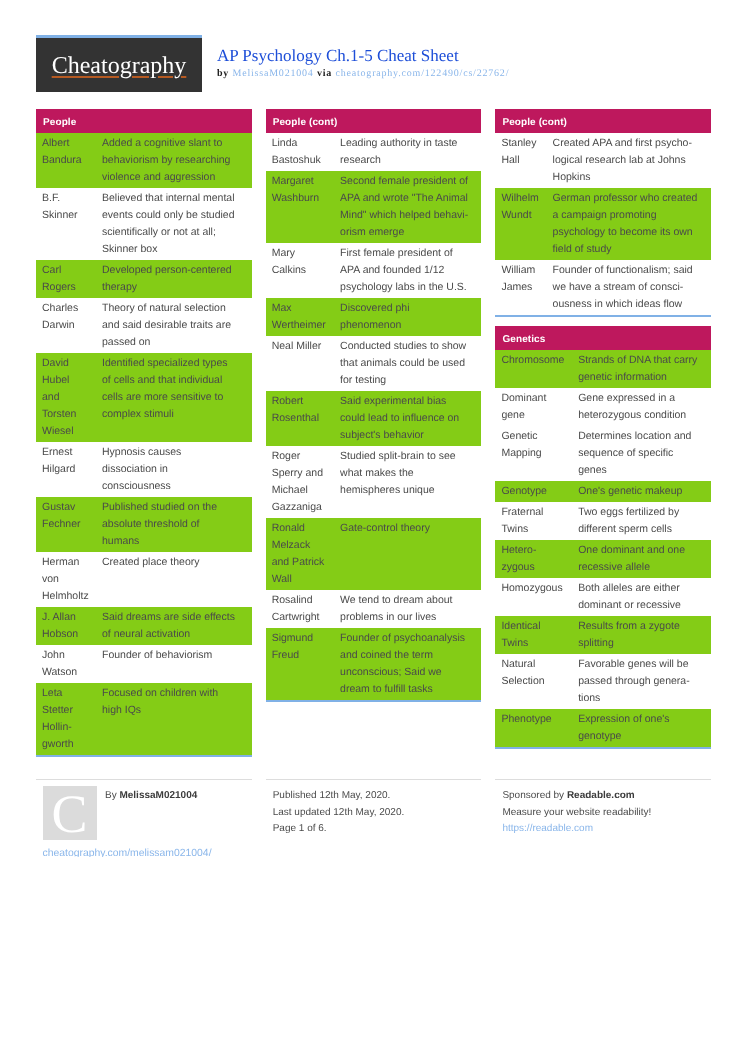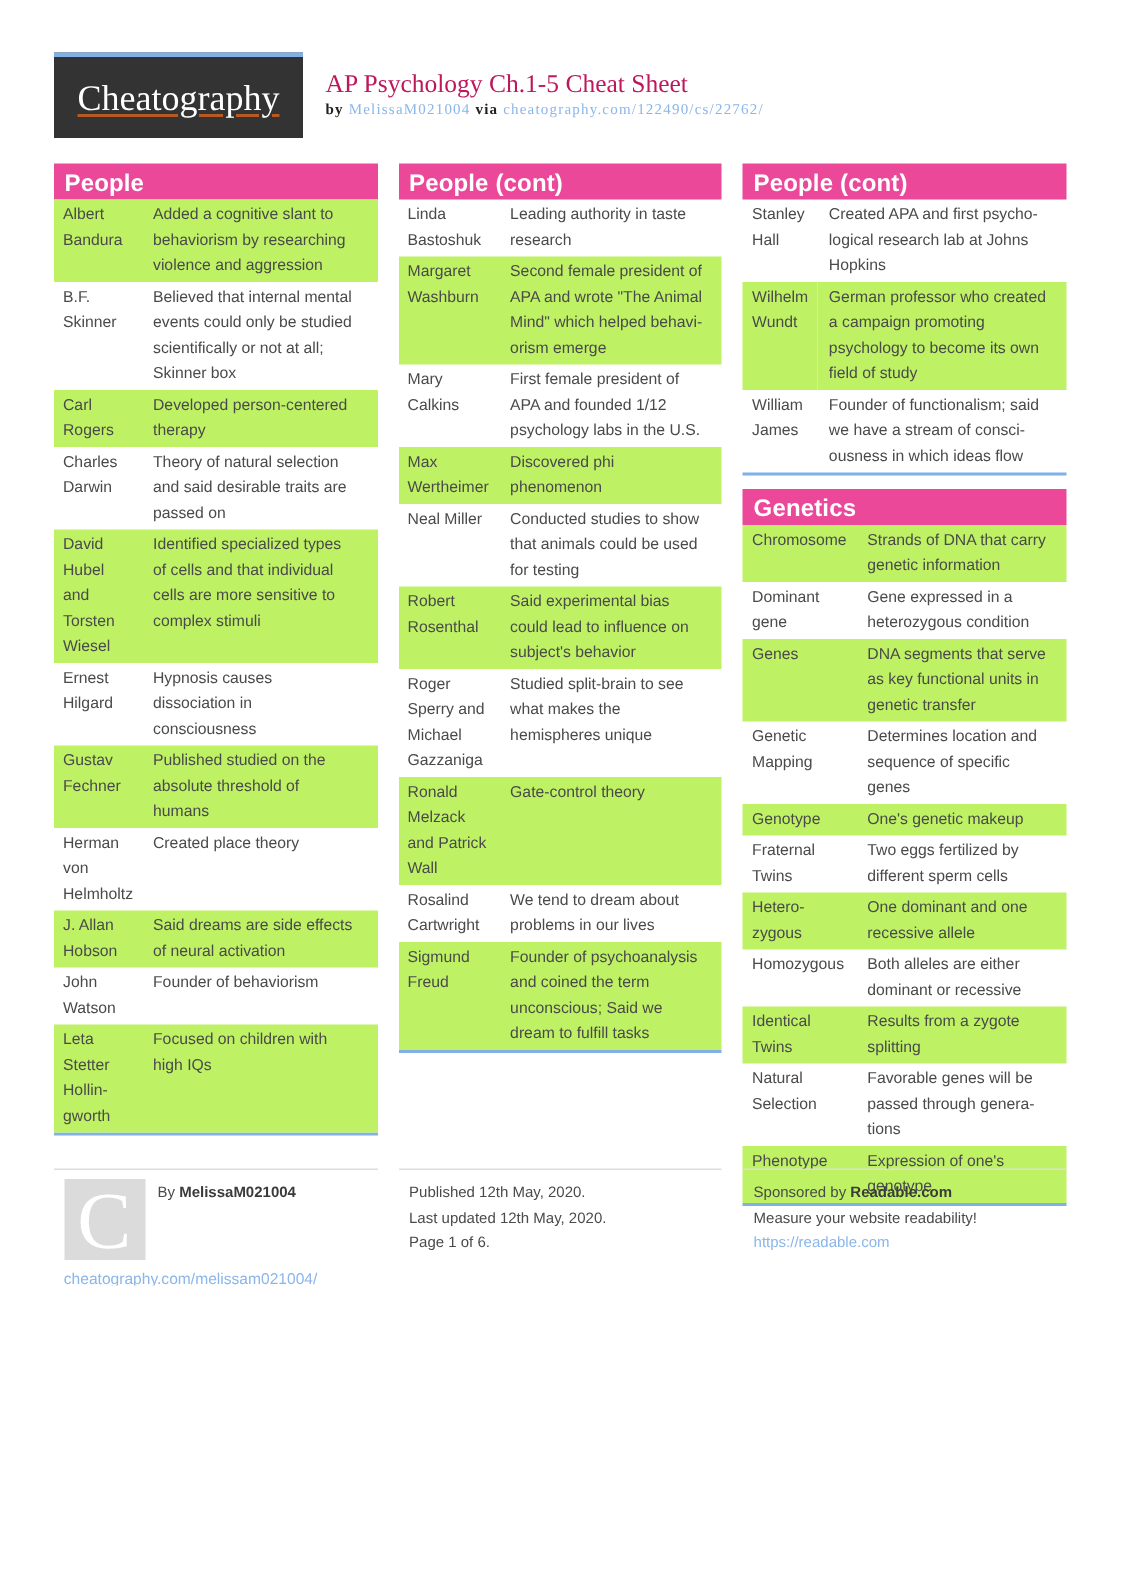--- a/index.html
+++ b/index.html
@@ -13,42 +13,42 @@
   .header { position:absolute; left:36px; top:35px; width:676px; height:56px; }
   .logo { position:absolute; left:0; top:0; width:166px; height:57px;
           background:#333333; border-top:3.5px solid #80b1e6; box-sizing:border-box; }
   .logo-text { position:absolute; left:0; top:16px; width:166px; text-align:center;
                font-family:"Liberation Serif", serif; color:#ffffff;
                font-size:24px; line-height:24px; }
   .logo-text > span { text-decoration:underline; text-decoration-color:#b65a22;
                text-decoration-thickness:2px; text-underline-offset:2.5px;
                text-decoration-skip-ink:auto; }
   .title-block { position:absolute; left:181px; top:12px; }
-  .cs-title { font-family:"Liberation Serif", serif; font-size:17px; color:#be185d;
+  .cs-title { font-family:"Liberation Serif", serif; font-size:17px; color:#1d4ed8;
               line-height:18px; white-space:nowrap; }
   .cs-byline { font-family:"Liberation Serif", serif; font-size:10px; letter-spacing:0.8px;
                color:#222; line-height:18px; font-weight:bold; white-space:nowrap; }
   .cs-byline a { color:#8ab6ea; text-decoration:none; font-weight:normal; }
 
   
   .cols { position:absolute; left:36px; top:108.5px; width:678px; height:660px; }
   .col { position:absolute; top:0; width:215.5px; }
   .col1 { left:0; } .col2 { left:229.7px; } .col3 { left:459.4px; }
 
   .tbl-wrap { margin:0 0 9px 0; border-bottom:2px solid #80b1e6; }
-  .thead { background:#ec4899; color:#ffffff; font-size:16px; font-weight:bold;
+  .thead { background:#be185d; color:#ffffff; font-size:10px; font-weight:bold;
            height:24px; line-height:28px; padding:0 0 0 7px; box-sizing:border-box;
            letter-spacing:0.1px; }
   table.sheet { border-collapse:collapse; table-layout:fixed; width:215.5px;
                 font-size:10.5px; line-height:17px; }
   table.sheet td { padding:2px 0; vertical-align:top; color:#4a4a4a;
                    overflow-wrap:break-word; box-sizing:border-box; }
   table.sheet td.term { padding-left:6px; padding-right:5px; }
   table.sheet td.def  { padding-left:8px; padding-right:13px; }
-  table.sheet tr.shaded { background:#bef264; }
+  table.sheet tr.shaded { background:#84cc16; }
   .w0 td.term { width:58px; }
   .w1 td.term { width:66.4px; }
   .w2 td.term { width:49.2px; }
   .w3 td.term { width:74.8px; }
 
   
   .footer { position:absolute; left:36px; top:779px; width:678px; font-size:10px;
             line-height:16.5px; color:#4a4a4a; }
   .fcol { position:absolute; top:0; width:218px; }
   .fcol1 { left:0; } .fcol2 { left:229.7px; } .fcol3 { left:459.4px; }
@@ -210,24 +210,20 @@
           <table class="sheet w3">
             <tbody>
               <tr class="shaded">
                 <td class="term">Chromosome</td>
                 <td class="def">Strands of DNA that carry genetic information</td>
               </tr>
               <tr>
                 <td class="term">Dominant gene</td>
                 <td class="def">Gene expressed in a heterozygous condition</td>
               </tr>
-              <tr class="shaded">
-                <td class="term">Genes</td>
-                <td class="def">DNA segments that serve as key functional units in genetic transfer</td>
-              </tr>
               <tr>
                 <td class="term">Genetic Mapping</td>
                 <td class="def">Determines location and sequence of specific genes</td>
               </tr>
               <tr class="shaded">
                 <td class="term">Genotype</td>
                 <td class="def">One's genetic makeup</td>
               </tr>
               <tr>
                 <td class="term">Fraternal Twins</td>

